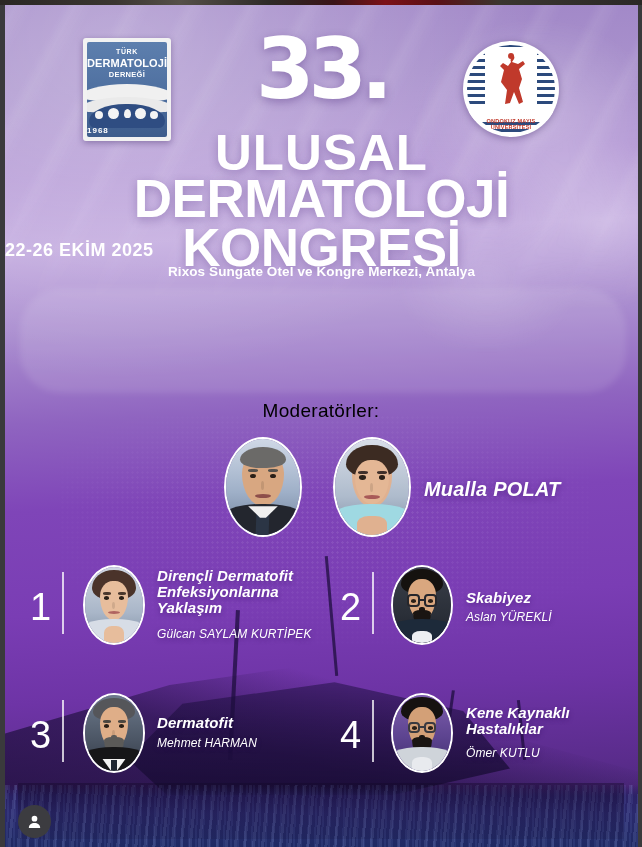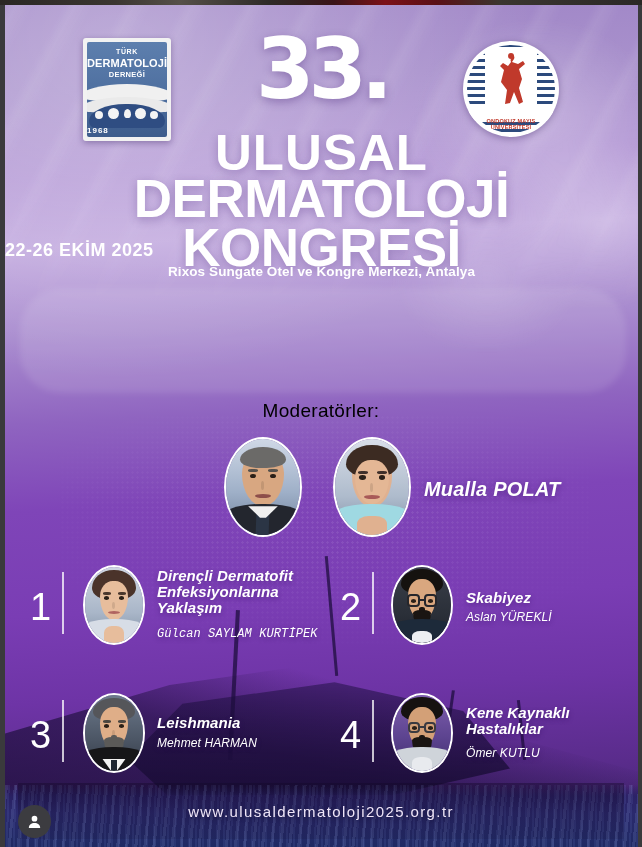--- a/index.html
+++ b/index.html
@@ -300,21 +300,21 @@
     position: absolute; color: #fff; font-size: 12px; font-weight: 400;
     font-style: italic; letter-spacing: .1px; white-space: nowrap;
     text-shadow: 0 2px 5px rgba(50,15,95,.4);
   }
 
   
   .t1 .talk-num      { left: 30px;  top: 588px; }
   .t1 .talk-divider  { left: 62px;  top: 572px; height: 62px; }
   .t1 .oval-talk     { left: 83px;  top: 565px; }
   .t1 .talk-title    { left: 157px; top: 568px; width: 180px; }
-  .t1 .talk-speaker  { left: 157px; top: 627px; font-family: Liberation Mono, monospace; }
+  .t1 .talk-speaker  { left: 157px; top: 627px; }
 
   .t2 .talk-num      { left: 340px; top: 588px; }
   .t2 .talk-divider  { left: 372px; top: 572px; height: 62px; }
   .t2 .oval-talk     { left: 391px; top: 565px; }
   .t2 .talk-title    { left: 466px; top: 590px; width: 170px; }
   .t2 .talk-speaker  { left: 466px; top: 610px; }
 
   .t3 .talk-num      { left: 30px;  top: 716px; }
   .t3 .talk-divider  { left: 62px;  top: 700px; height: 62px; }
   .t3 .oval-talk     { left: 83px;  top: 693px; }
@@ -496,21 +496,21 @@
         <div class="f-eye" style="left:33%;top:38%;"></div>
         <div class="f-eye" style="left:59%;top:38%;"></div>
         <div class="f-nose" style="top:46%;"></div>
         <div class="f-beard" style="left:33%;top:55%;width:34%;height:24%;background:#5b5a58;"></div>
         <div style="position:absolute;left:45%;top:52%;width:10%;height:6%;background:#5b5a58;border-radius:40%;"></div>
         <div class="f-body" style="background:#161618;"></div>
         <div style="position:absolute;left:30%;bottom:0;width:40%;height:16%;background:#f2f2f2;clip-path:polygon(0 0,100% 0,62% 100%,38% 100%);"></div>
         <div style="position:absolute;left:44%;bottom:0;width:12%;height:14%;background:#1d2430;"></div>
       </div>
     </div>
-    <div class="talk-title">Leishmania</div>
+    <div class="talk-title">Dermatofit</div>
     <div class="talk-speaker">Mehmet HARMAN</div>
   </div>
 
   <div class="talk t4">
     <div class="talk-num">4</div>
     <div class="talk-divider"></div>
     <div class="oval oval-talk">
       <div class="face">
         <div class="f-bg" style="background:linear-gradient(180deg,#7f5fae 0%,#5d4490 55%,#3f2e6d 100%);"></div>
         <div class="f-hair" style="left:13%;top:2%;width:74%;height:32%;background:#161210;"></div>
@@ -523,21 +523,20 @@
         <div class="f-beard" style="left:33%;top:55%;width:34%;height:24%;background:#1a1512;"></div>
         <div style="position:absolute;left:45%;top:52%;width:10%;height:6%;background:#1a1512;border-radius:40%;"></div>
         <div class="f-body" style="background:#cfd4da;"></div>
         <div style="position:absolute;left:32%;bottom:0;width:36%;height:18%;background:#e8eaee;border-radius:40% 40% 0 0;"></div>
       </div>
     </div>
     <div class="talk-title">Kene Kaynaklı Hastalıklar</div>
     <div class="talk-speaker">Ömer KUTLU</div>
   </div>
 
-  <div class="site-url">www.ulusaldermatoloji2025.org.tr</div>
 
   <div class="avatar-btn">
     <svg viewBox="0 0 24 24">
       <circle cx="12" cy="8" r="4"></circle>
       <path d="M4 21c0-4.4 3.6-7 8-7s8 2.6 8 7z"></path>
     </svg>
   </div>
 
   <div class="gutter-left"></div>
   <div class="gutter-right"></div>

